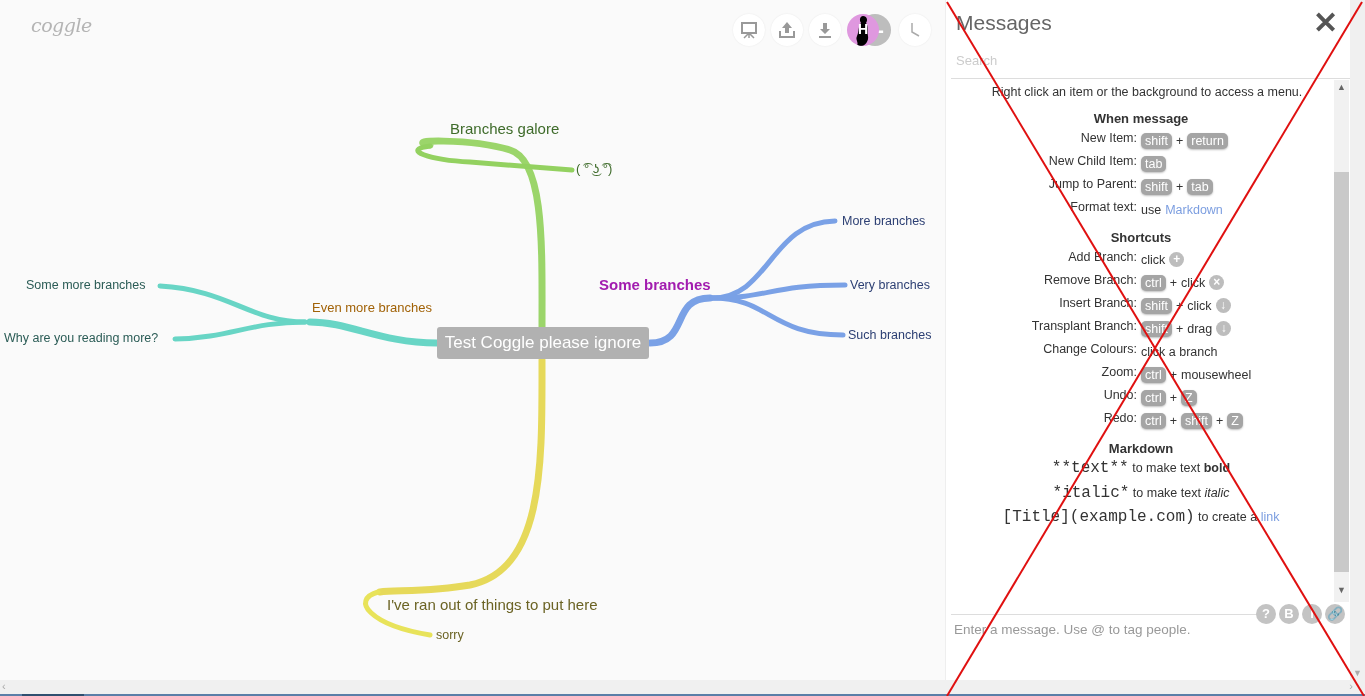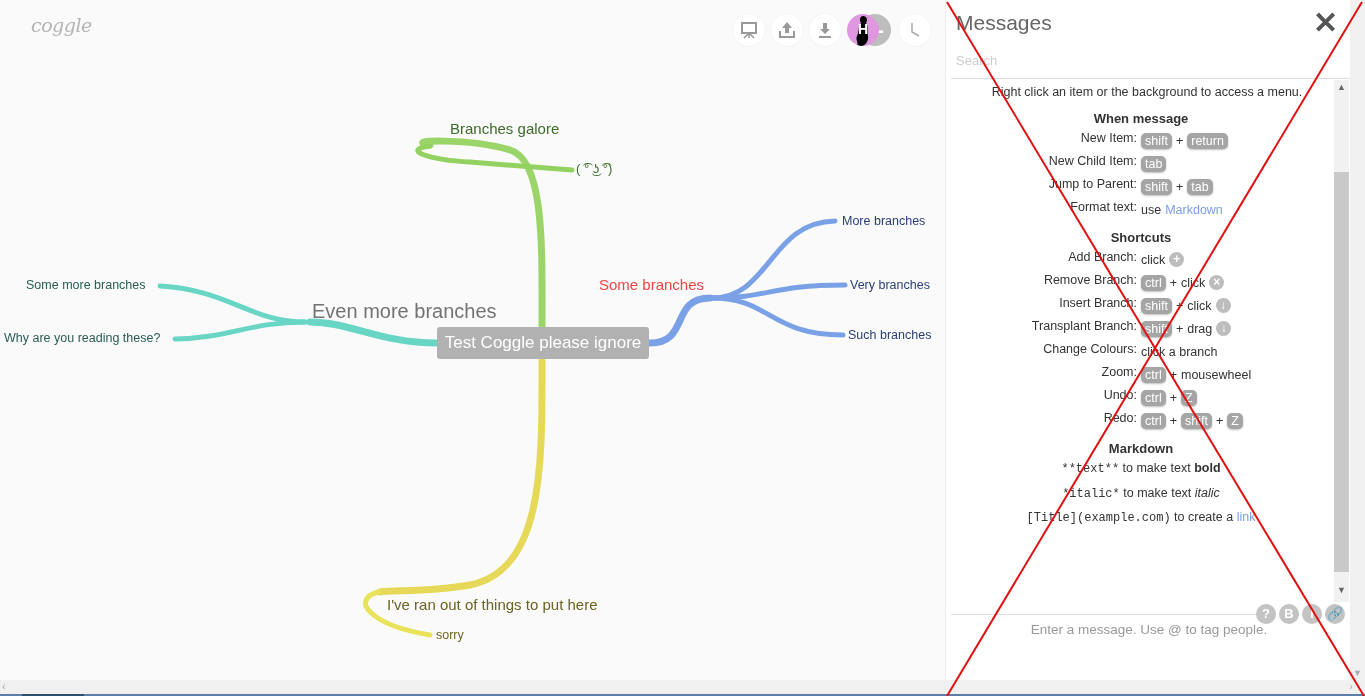--- a/index.html
+++ b/index.html
@@ -30,32 +30,32 @@
   .help { position: absolute; left: 0; top: 80px; width: 390px; height: 520px; overflow: hidden; font-size: 12.5px; color: #333; }
   .help-intro { text-align: center; margin-top: 5px; margin-left: 12px; }
   .help-h { text-align: center; font-weight: bold; margin-top: 12px; font-size: 13px; }
   .row { display: flex; height: 23px; align-items: center; }
   .row .k { width: 195px; text-align: right; padding-right: 4px; }
   .row .v { flex: 1; display: flex; align-items: center; gap: 4px; margin-top: 6px; }
   .kbd { display: inline-block; background: #a5a5a5; color: #fff; border-radius: 5px; padding: 1px 4px; font-size: 12.5px; box-shadow: 0 1px 2px rgba(0,0,0,0.25); }
   .link { color: #7c9ee0; }
   .ico { display: inline-block; width: 15px; height: 15px; border-radius: 50%; background: #bdbdbd; color: #fff; text-align: center; line-height: 15px; font-size: 12px; font-weight: bold; }
   .md-row { text-align: center; height: 24.5px; line-height: 24.5px; }
-  .mono { font-family: "Liberation Mono", monospace; font-size: 12px; }
+  .mono { font-family: "Liberation Mono", monospace; font-size: 16px; }
   .cbox { display: inline-block; width: 12px; height: 12px; border: 1px solid #555; vertical-align: -2px; margin: 0 2px; }
 
   .vscroll { position: absolute; left: 388px; top: 80px; width: 15px; height: 522px; background: #f1f1f1; }
   .vscroll .thumb { position: absolute; left: 0; top: 92px; width: 15px; height: 400px; background: #c9c9c9; }
   .vscroll .up, .vscroll .down { position: absolute; left: 0; width: 15px; height: 15px; text-align: center; font-size: 9px; color: #666; }
   .vscroll .up { top: 2px; } .vscroll .down { bottom: 2px; }
 
   .divider-bottom { position: absolute; left: 5px; top: 614px; width: 310px; height: 1px; background: #ddd; }
   .fmt-btns { position: absolute; left: 310px; top: 604px; display: flex; gap: 3px; }
   .fmt { width: 20px; height: 20px; border-radius: 50%; background: #c3c3c3; color: #fff; font-size: 13px; font-weight: bold; text-align: center; line-height: 20px; }
-  .msg-input { position: absolute; left: 8px; top: 622px; width: 390px; height: 50px; border: none; outline: none; resize: none; font-size: 13.5px; font-family: "Liberation Sans", sans-serif; background: transparent; text-align: center; }
+  .msg-input { position: absolute; left: 8px; top: 622px; width: 390px; height: 50px; border: none; outline: none; resize: none; font-size: 13.5px; font-family: "Liberation Sans", sans-serif; background: transparent; }
   .msg-input::placeholder { color: #999; }
 
   .page-vscroll { position: absolute; left: 1350px; top: 0; width: 15px; height: 680px; background: #f0f0f0; }
   .page-vscroll .down { position: absolute; bottom: 2px; left: 0; width: 15px; text-align: center; font-size: 9px; color: #aaa; }
   .hscroll { position: absolute; left: 0; top: 680px; width: 1365px; height: 14px; background: #f0f0f0; }
   .hscroll .l { position: absolute; left: 2px; top: 0; font-size: 11px; color: #aaa; }
   .hscroll .r { position: absolute; right: 12px; top: 0; font-size: 11px; color: #aaa; }
   .taskbar { position: absolute; left: 0; top: 694px; width: 1365px; height: 2px; background: #5b7fa8; }
   .taskbar .seg { position: absolute; left: 22px; width: 62px; height: 2px; background: #2f4f6f; }
 
@@ -83,28 +83,28 @@
     <path d="M712,298 C770,298 770,222 835,221" stroke="#7aa1e6" stroke-width="5" fill="none" stroke-linecap="round"></path>
     <path d="M712,298 C770,298 770,285 845,285" stroke="#7aa1e6" stroke-width="5" fill="none" stroke-linecap="round"></path>
     <path d="M712,298 C770,298 770,335 843,335" stroke="#7aa1e6" stroke-width="5" fill="none" stroke-linecap="round"></path>
   </svg>
 
   <div class="root">Test Coggle please ignore</div>
 
   <div class="node" style="left:450px;top:120px;font-size:15px;color:#3e6b2a;">Branches galore</div>
   <div class="node" style="left:576px;top:161px;font-size:13px;color:#3e6b2a;">( ͡° ͜ʖ ͡°)</div>
 
-  <div class="node" style="left:599px;top:276px;font-size:15px;color:#ef4444;">Some branches</div>
+  <div class="node" style="left:599px;top:276px;font-size:15px;color:#a21caf;font-weight:bold;">Some branches</div>
   <div class="node" style="left:842px;top:214px;font-size:12.5px;color:#2c3f73;">More branches</div>
   <div class="node" style="left:850px;top:278px;font-size:12.5px;color:#2c3f73;">Very branches</div>
   <div class="node" style="left:848px;top:328px;font-size:12.5px;color:#2c3f73;">Such branches</div>
 
-  <div class="node" style="left:312px;top:300px;font-size:20px;color:#737373;">Even more branches</div>
+  <div class="node" style="left:312px;top:300px;font-size:13px;color:#a16207;">Even more branches</div>
   <div class="node" style="left:26px;top:278px;font-size:12.5px;color:#2b5c56;">Some more branches</div>
-  <div class="node" style="left:4px;top:331px;font-size:12.5px;color:#2b5c56;">Why are you reading these?</div>
+  <div class="node" style="left:4px;top:331px;font-size:12.5px;color:#2b5c56;">Why are you reading more?</div>
 
   <div class="node" style="left:387px;top:596px;font-size:15px;color:#6b6324;">I've ran out of things to put here</div>
   <div class="node" style="left:436px;top:628px;font-size:12.5px;color:#6b6324;text-align:center;">sorry</div>
 
   <div class="toolbar">
     <div class="tb-btn" style="left:0">
       <svg width="20" height="20" viewBox="0 0 20 20">
           <rect x="3" y="3" width="14" height="10" fill="none" stroke="#999" stroke-width="2"></rect>
           <path d="M10 13 V18 M10 13 L5 18 M10 13 L15 18" stroke="#999" stroke-width="1.5"></path>
         </svg>

